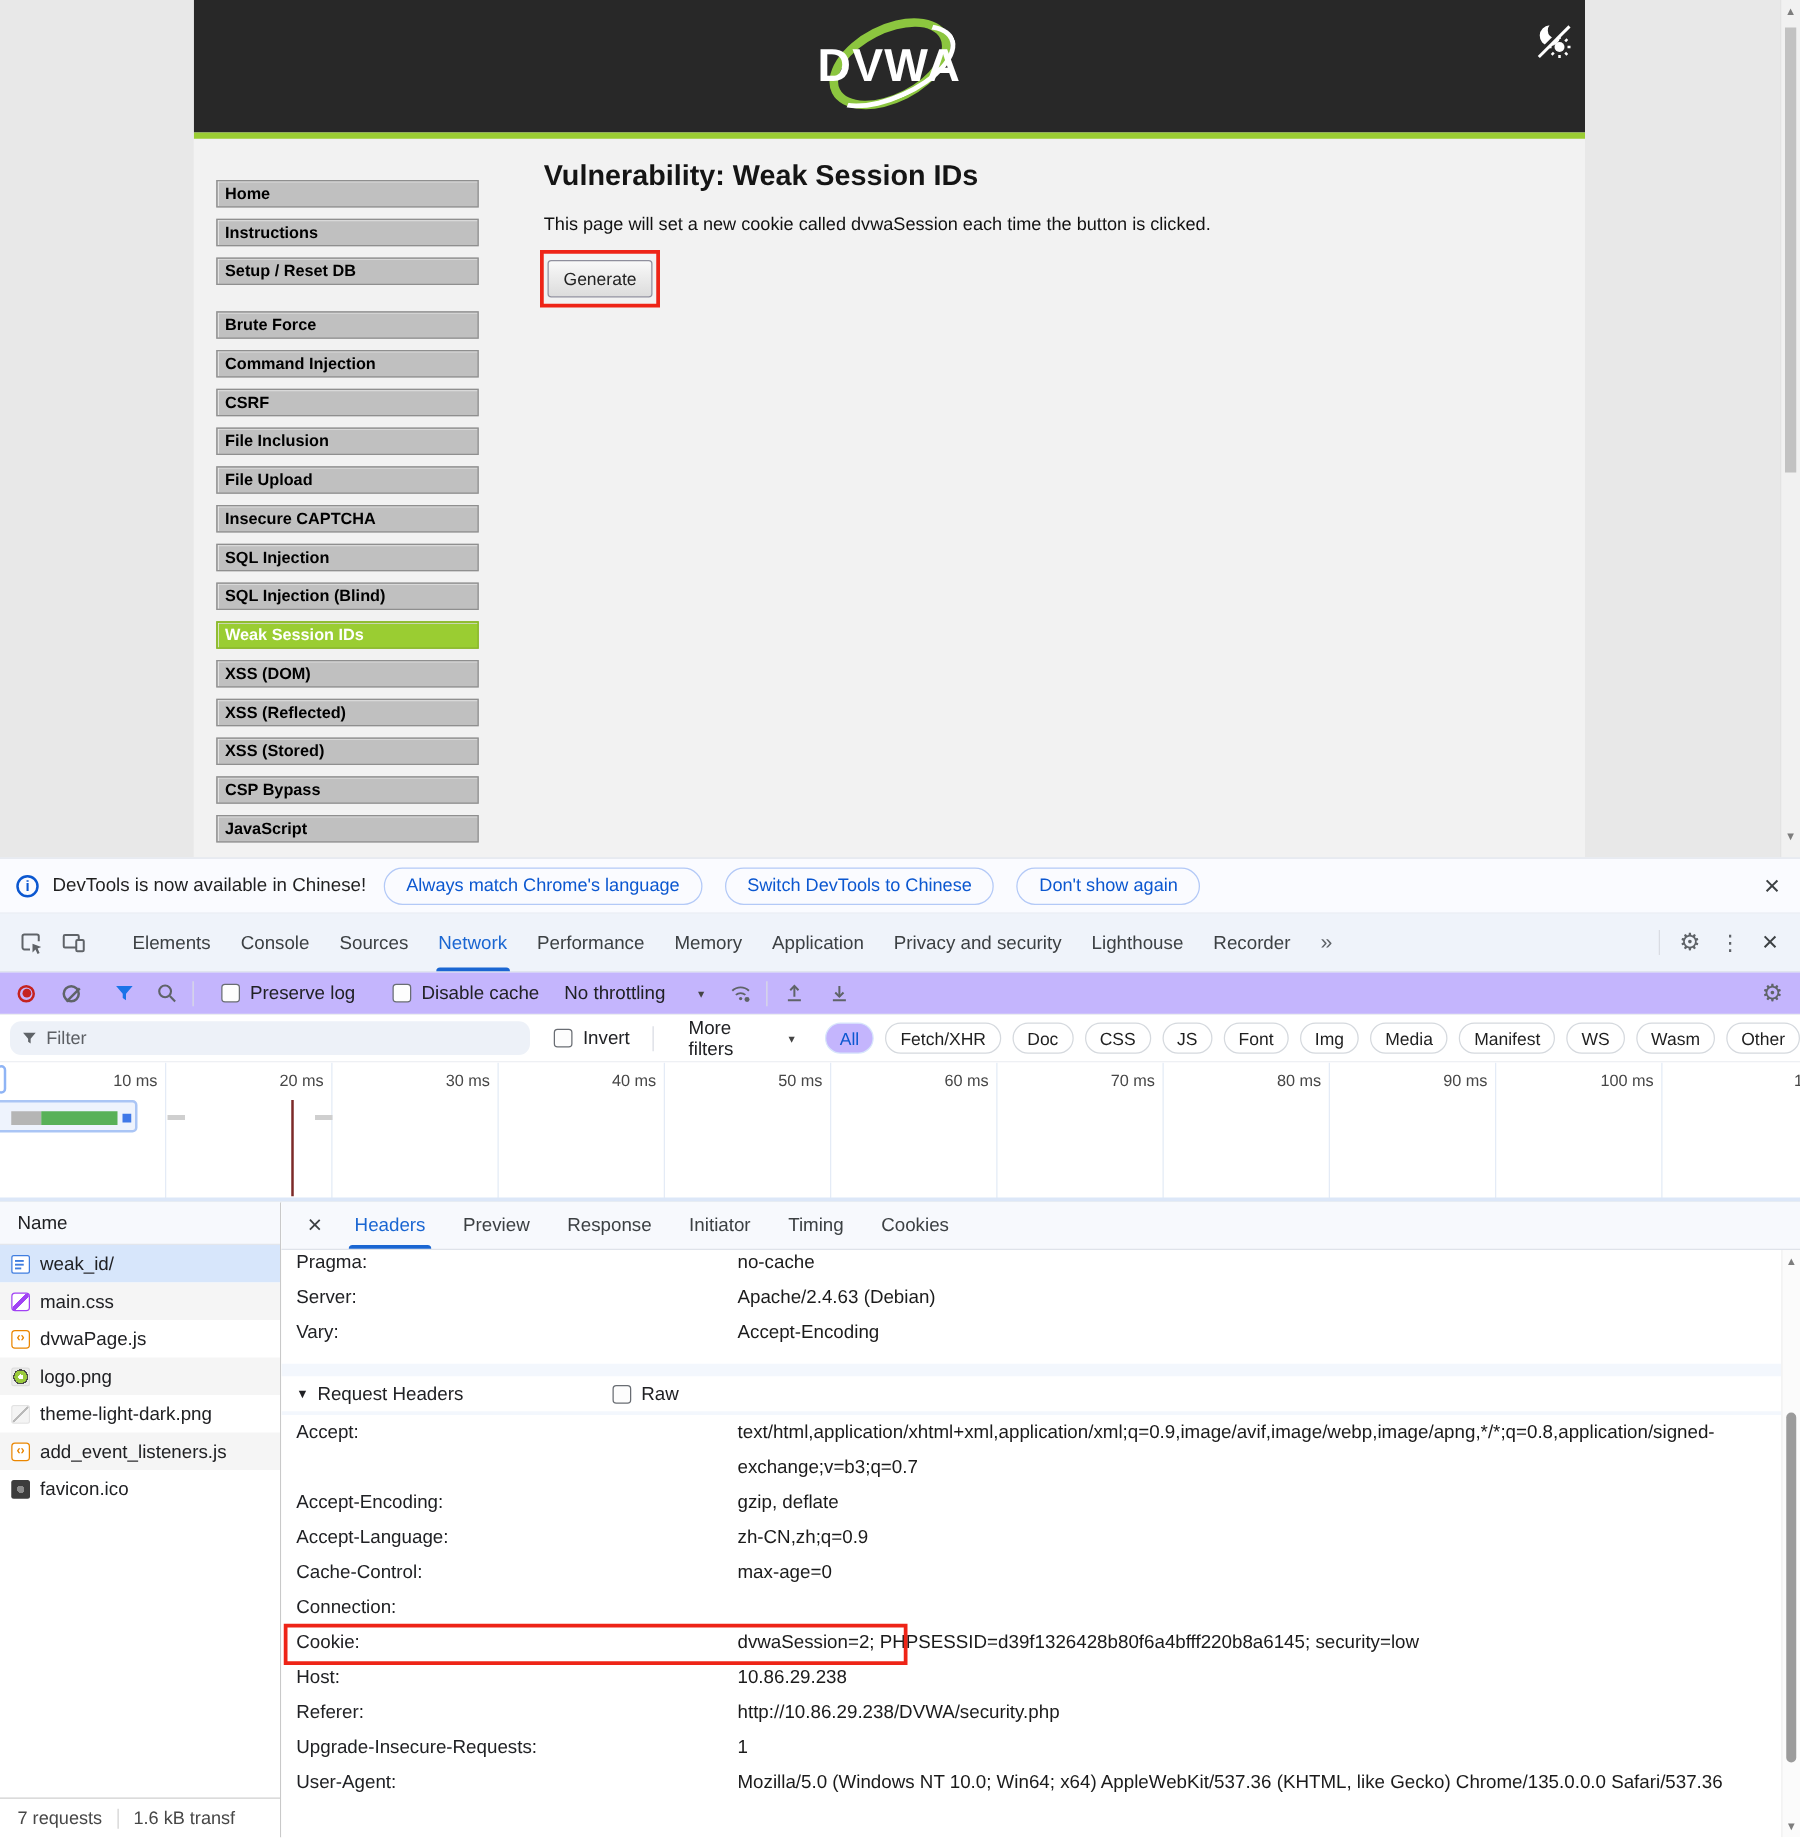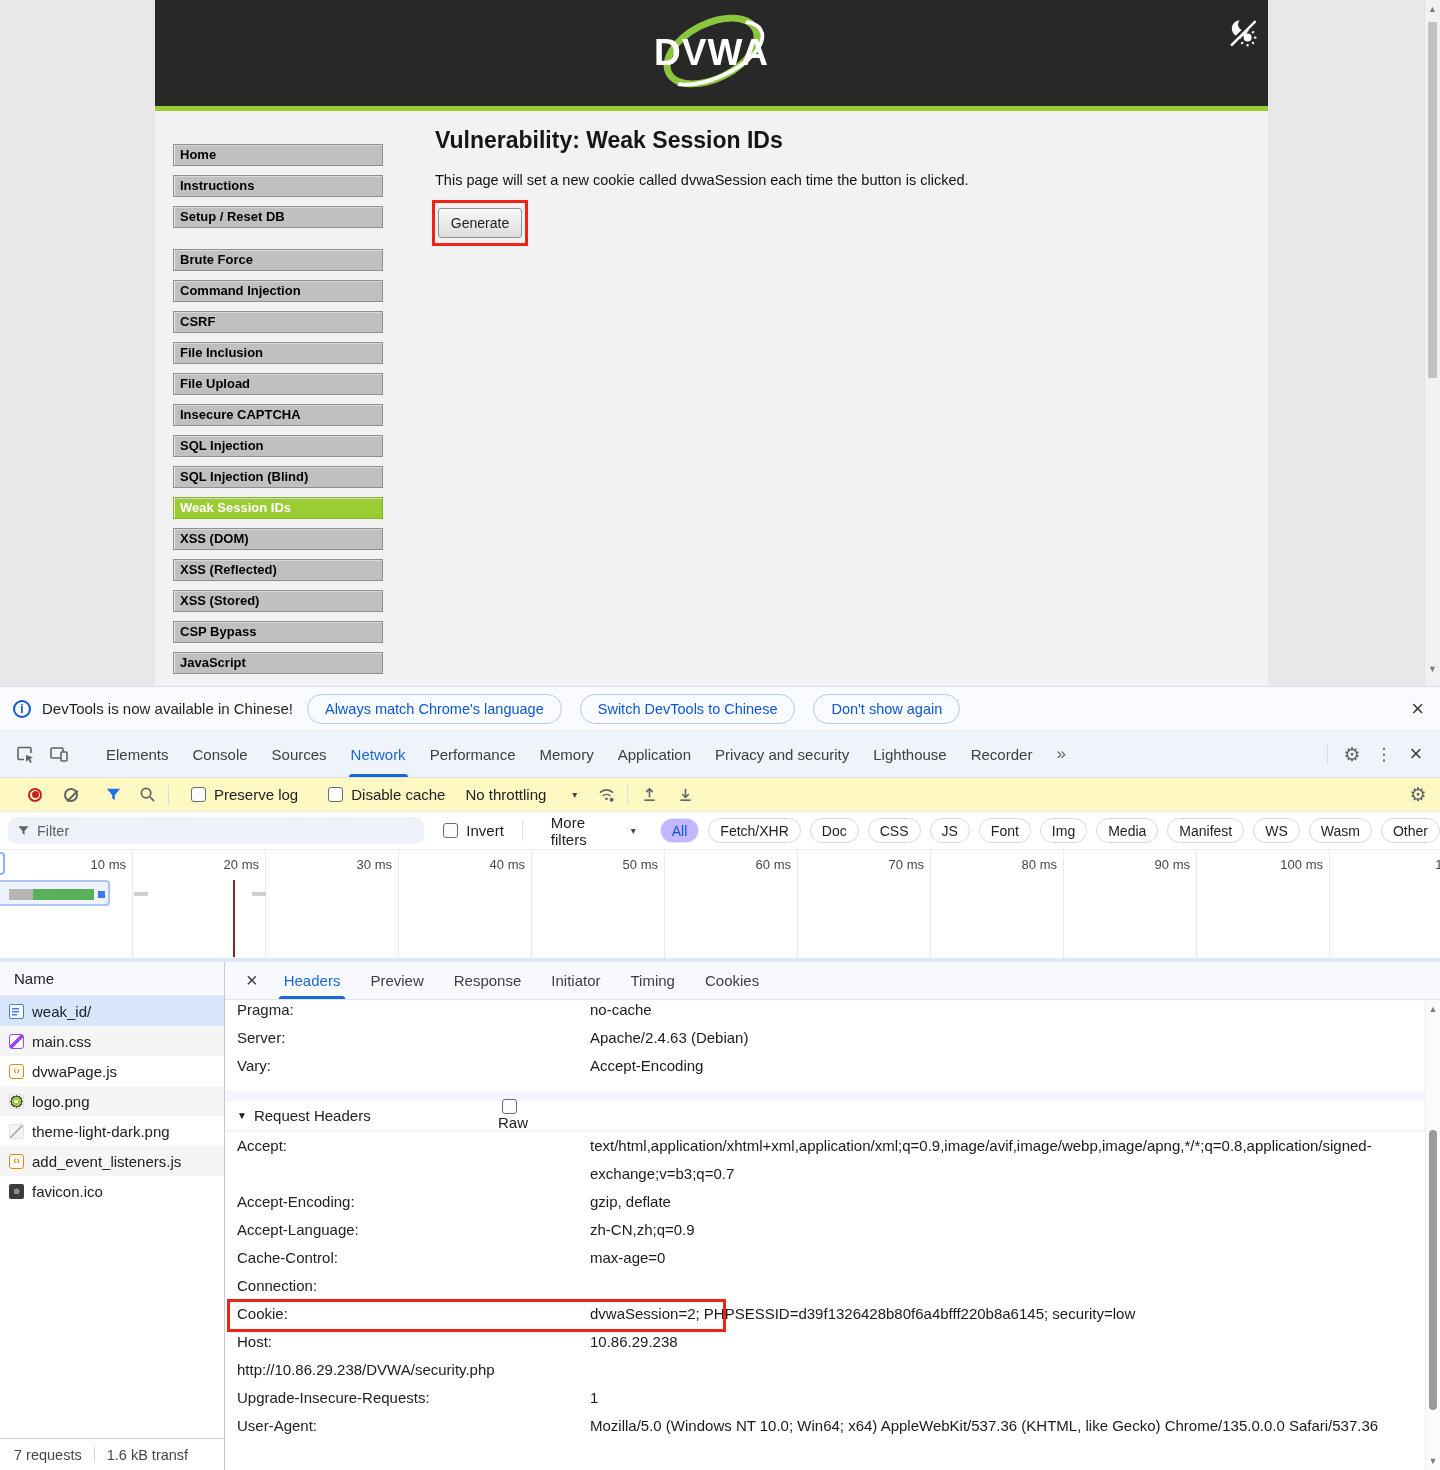--- a/index.html
+++ b/index.html
@@ -47,21 +47,21 @@
   .tb-icon { width:34px; height:30px; display:flex; align-items:center; justify-content:center; cursor:pointer; }
   .dt-tabs { display:flex; height:100%; margin-left:18px; }
   .dt-tab { padding:0 12px; font-size:15px; color:#3c4043; display:flex; align-items:center; position:relative; cursor:pointer; white-space:nowrap; }
   .dt-tab.active { color:#1a66d2; }
   .dt-tab.active::after { content:""; position:absolute; left:10px; right:10px; bottom:0; height:3px; background:#1a66d2; border-radius:3px 3px 0 0; }
   .tab-more { font-size:17px; color:#5f6368; padding:0 12px; cursor:pointer; letter-spacing:-2px; }
   .tabbar-right { margin-left:auto; display:flex; align-items:center; gap:4px; padding-right:10px; }
   .vdiv { width:1px; height:20px; background:#d9dce3; margin:0 6px; }
   .glyph-btn { width:28px; height:28px; display:flex; align-items:center; justify-content:center; color:#444; cursor:pointer; }
 
-  .net-toolbar { height:34px; display:flex; align-items:center; background:#fef9c3; border-bottom:1px solid #eceef1; padding-left:20px; }
+  .net-toolbar { height:34px; display:flex; align-items:center; background:#c4b5fd; border-bottom:1px solid #eceef1; padding-left:6px; }
   .nt-icon { width:30px; height:26px; display:flex; align-items:center; justify-content:center; cursor:pointer; }
   .record-icon { width:14px; height:14px; border:2px solid #c5221f; border-radius:50%; position:relative; }
   .record-icon::after { content:""; position:absolute; inset:1.5px; background:#c5221f; border-radius:50%; }
   .clear-icon { width:14px; height:14px; border:2px solid #5f6368; border-radius:50%; position:relative; }
   .clear-icon::after { content:""; position:absolute; left:-1px; top:5px; width:15px; height:2px; background:#5f6368; transform:rotate(-45deg); }
   .chk { width:15px; height:15px; border:1.5px solid #696d73; border-radius:3px; background:#fdfdfd; flex:0 0 15px; cursor:pointer; }
   .chk-label { font-size:15px; color:#202124; margin-left:8px; white-space:nowrap; }
   .chk-group { display:flex; align-items:center; margin-left:16px; cursor:pointer; }
   .throttle { display:flex; align-items:center; margin-left:20px; font-size:15px; color:#202124; cursor:pointer; }
   .throttle .caret { margin-left:26px; font-size:10px; color:#444; }
@@ -123,21 +123,21 @@
   .kv-list { display:block; }
   .kv-list.first { margin-top:-4px; }
   .kv { display:flex; padding-left:12px; line-height:28px; }
   .kv .k { width:353px; flex:0 0 353px; color:#202124; }
   .kv .v { flex:1; max-width:790px; overflow-wrap:break-word; color:#1b1b1b; }
   .sep-band { height:10px; background:#f3f7fd; margin-top:11px; }
   .sep-thin { height:3px; background:#f3f7fd; }
   .rh-row { position:relative; height:28px; display:flex; align-items:center; padding-left:12px; }
   .rh-caret { font-size:10px; color:#202124; margin-right:7px; }
   .rh-title { font-size:15px; color:#202124; }
-  .raw-group { position:absolute; left:265px; display:flex; align-items:center; cursor:pointer;flex-direction:column; }
+  .raw-group { position:absolute; left:265px; display:flex; align-items:center; cursor:pointer; }
   .cookie-box { position:absolute; left:2px; top:299px; width:499px; height:33px; border:3px solid #ee2417; pointer-events:none; }
   .dt-sb { position:absolute; right:0; top:38px; bottom:0; width:15px; background:#fbfbfb; border-left:1px solid #efefef; }
   .dt-sb .thumb { position:absolute; left:3px; right:3px; top:130px; height:280px; background:#9b9b9b; border-radius:6px; }
 
   svg { display:block; }
 </style>
 </head>
 <body>
 
 <div id="browser">
@@ -603,20 +603,21 @@
               <span class="k">Cookie:</span>
               <span class="v">dvwaSession=2; PHPSESSID=d39f1326428b80f6a4bfff220b8a6145; security=low</span>
             </div>
 
             <div class="kv">
               <span class="k">Host:</span>
               <span class="v">10.86.29.238</span>
             </div>
 
             <div class="kv">
+              <span class="k">Referer:</span>
               <span class="v">http://10.86.29.238/DVWA/security.php</span>
             </div>
 
             <div class="kv">
               <span class="k">Upgrade-Insecure-Requests:</span>
               <span class="v">1</span>
             </div>
 
             <div class="kv">
               <span class="k">User-Agent:</span>

